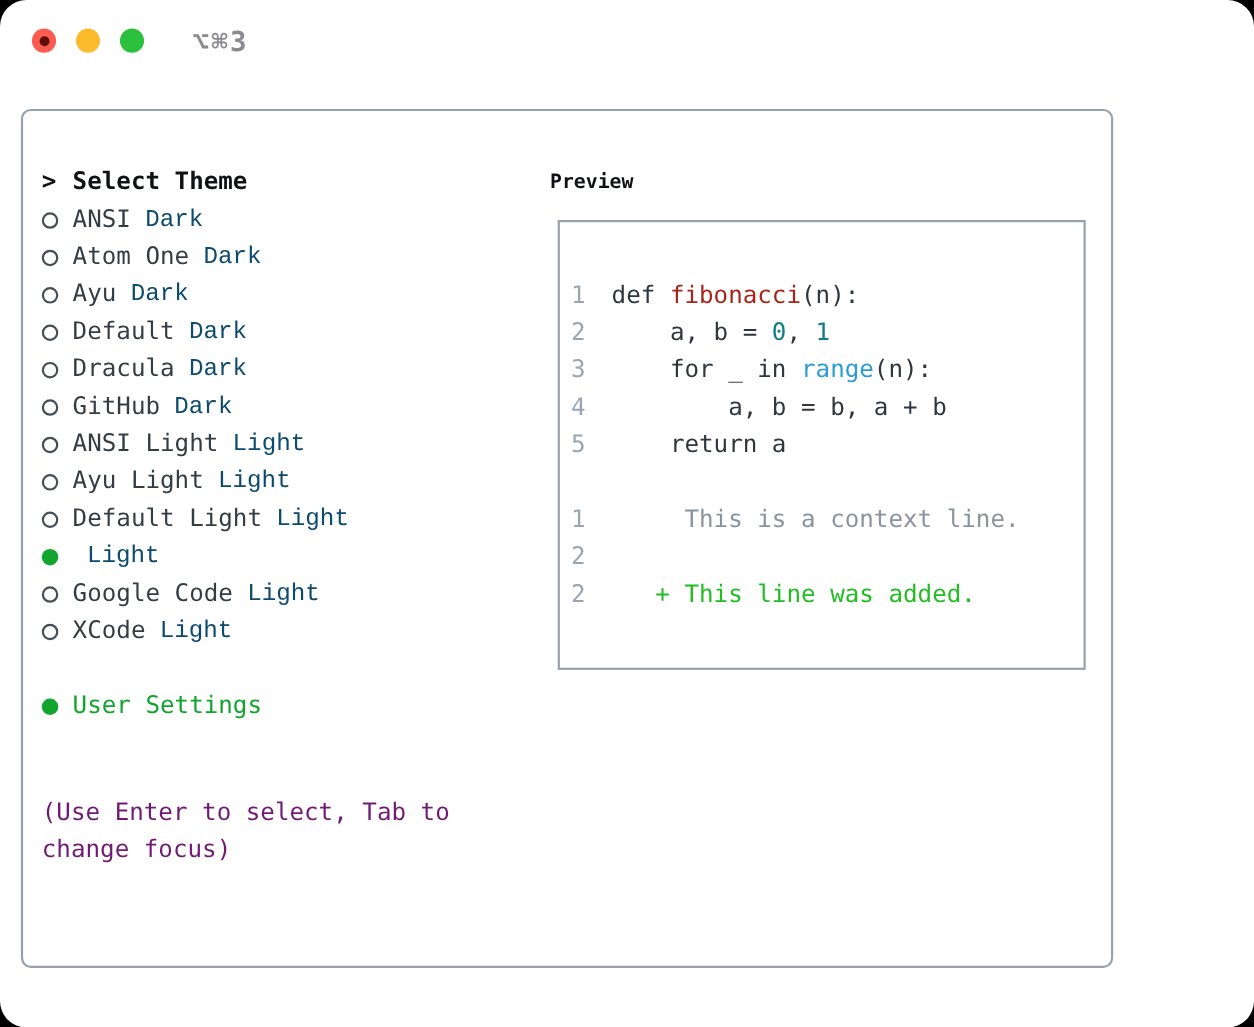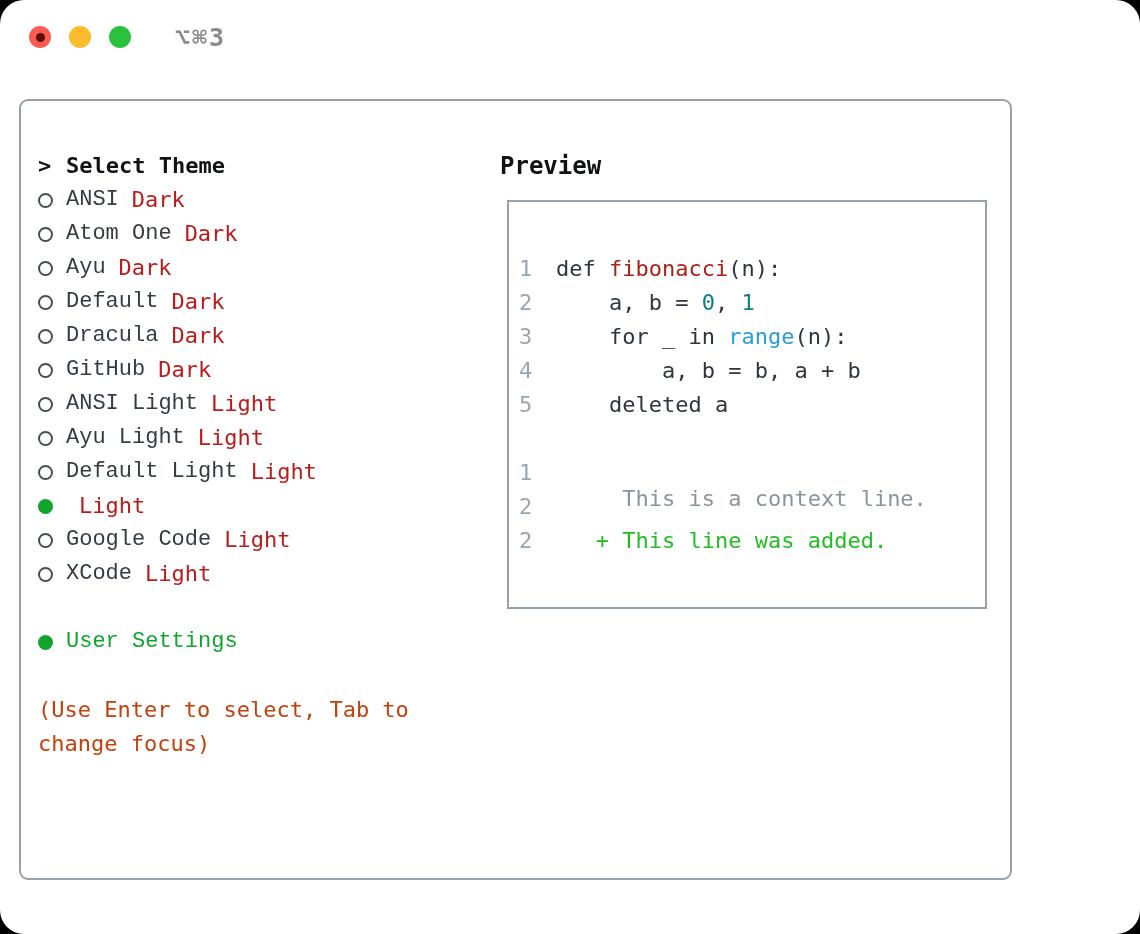--- a/index.html
+++ b/index.html
@@ -26,41 +26,41 @@
   }
 
   
   .left-col{position:absolute;left:17px;top:48px;font-size:22px;line-height:34px;color:#353c44;}
   .row{display:flex;align-items:center;height:34px;white-space:pre;}
   .marker{width:28px;display:flex;align-items:center;flex:0 0 28px;}
   .prompt{font-weight:bold;color:#101214;font-size:22px;}
   .heading{font-weight:bold;color:#101214;}
   .ring{width:11px;height:11px;border:2.5px solid #474e56;border-radius:50%;}
   .bullet{width:15px;height:15px;background:var(--accent);border-radius:50%;}
-  .opt-name{color:#353c44;font-family:Liberation Mono, monospace;}
+  .opt-name{color:#353c44;}
   .selected .opt-name{color:var(--accent);}
-  .suffix{color:#b91c1c;margin-left:13px;}
+  .suffix{color:#0c4a6e;margin-left:13px;font-family:Liberation Mono, monospace;}
   .spacer{height:34px;}
-  .hint{color:#c2410c;width:420px;white-space:normal;}
+  .hint{color:#701a75;width:420px;white-space:normal;margin-top:29px;}
 
   
-  .preview-title{position:absolute;left:479px;top:48px;height:34px;line-height:34px;font-size:24px;font-weight:bold;color:#101214;}
+  .preview-title{position:absolute;left:479px;top:48px;height:34px;line-height:34px;font-size:18px;font-weight:bold;color:#101214;}
   .preview-box{
     position:absolute;left:486px;top:99px;width:466px;height:355px;
     border:2px solid var(--panel_border);background:#fff;
     padding:50px 0 0 10px;font-size:22px;line-height:34px;
   }
   .pline{display:flex;height:34px;white-space:pre;}
   .lineno{flex:0 0 37px;color:#9aa5b2;}
   .seg{white-space:pre;}
   .c-plain{color:#2f363e;}
   .c-function{color:var(--func);}
   .c-number{color:var(--num);}
   .c-builtin{color:var(--builtin);}
-  .c-context{color:var(--context);margin-top:26px;}
+  .c-context{color:var(--context);}
   .c-deleted{color:var(--deleted);}
   .c-added{color:var(--added);}
 </style>
 </head>
 <body>
 
 <div class="window">
 
   <div class="titlebar">
     <span class="dot red">
@@ -107,21 +107,21 @@
     </div>
 
     <div class="preview-title">Preview</div>
 
     <div class="preview-box">
       <div id="preview-lines">
           <div class="pline"><span class="lineno">1</span><span class="seg c-plain">def </span><span class="seg c-function">fibonacci</span><span class="seg c-plain">(n):</span></div>
           <div class="pline"><span class="lineno">2</span><span class="seg c-plain">    a, b = </span><span class="seg c-number">0</span><span class="seg c-plain">, </span><span class="seg c-number">1</span></div>
           <div class="pline"><span class="lineno">3</span><span class="seg c-plain">    for _ in </span><span class="seg c-builtin">range</span><span class="seg c-plain">(n):</span></div>
           <div class="pline"><span class="lineno">4</span><span class="seg c-plain">        a, b = b, a + b</span></div>
-          <div class="pline"><span class="lineno">5</span><span class="seg c-plain">    deleted a</span></div>
+          <div class="pline"><span class="lineno">5</span><span class="seg c-plain">    return a</span></div>
           <div class="pline"><span class="lineno"></span></div>
           <div class="pline"><span class="lineno">1</span><span class="seg c-context">     This is a context line.</span></div>
           <div class="pline"><span class="lineno">2</span></div>
           <div class="pline"><span class="lineno">2</span><span class="seg c-added">   + This line was added.</span></div>
         </div>
     </div>
 
   </div>
 </div>
 

